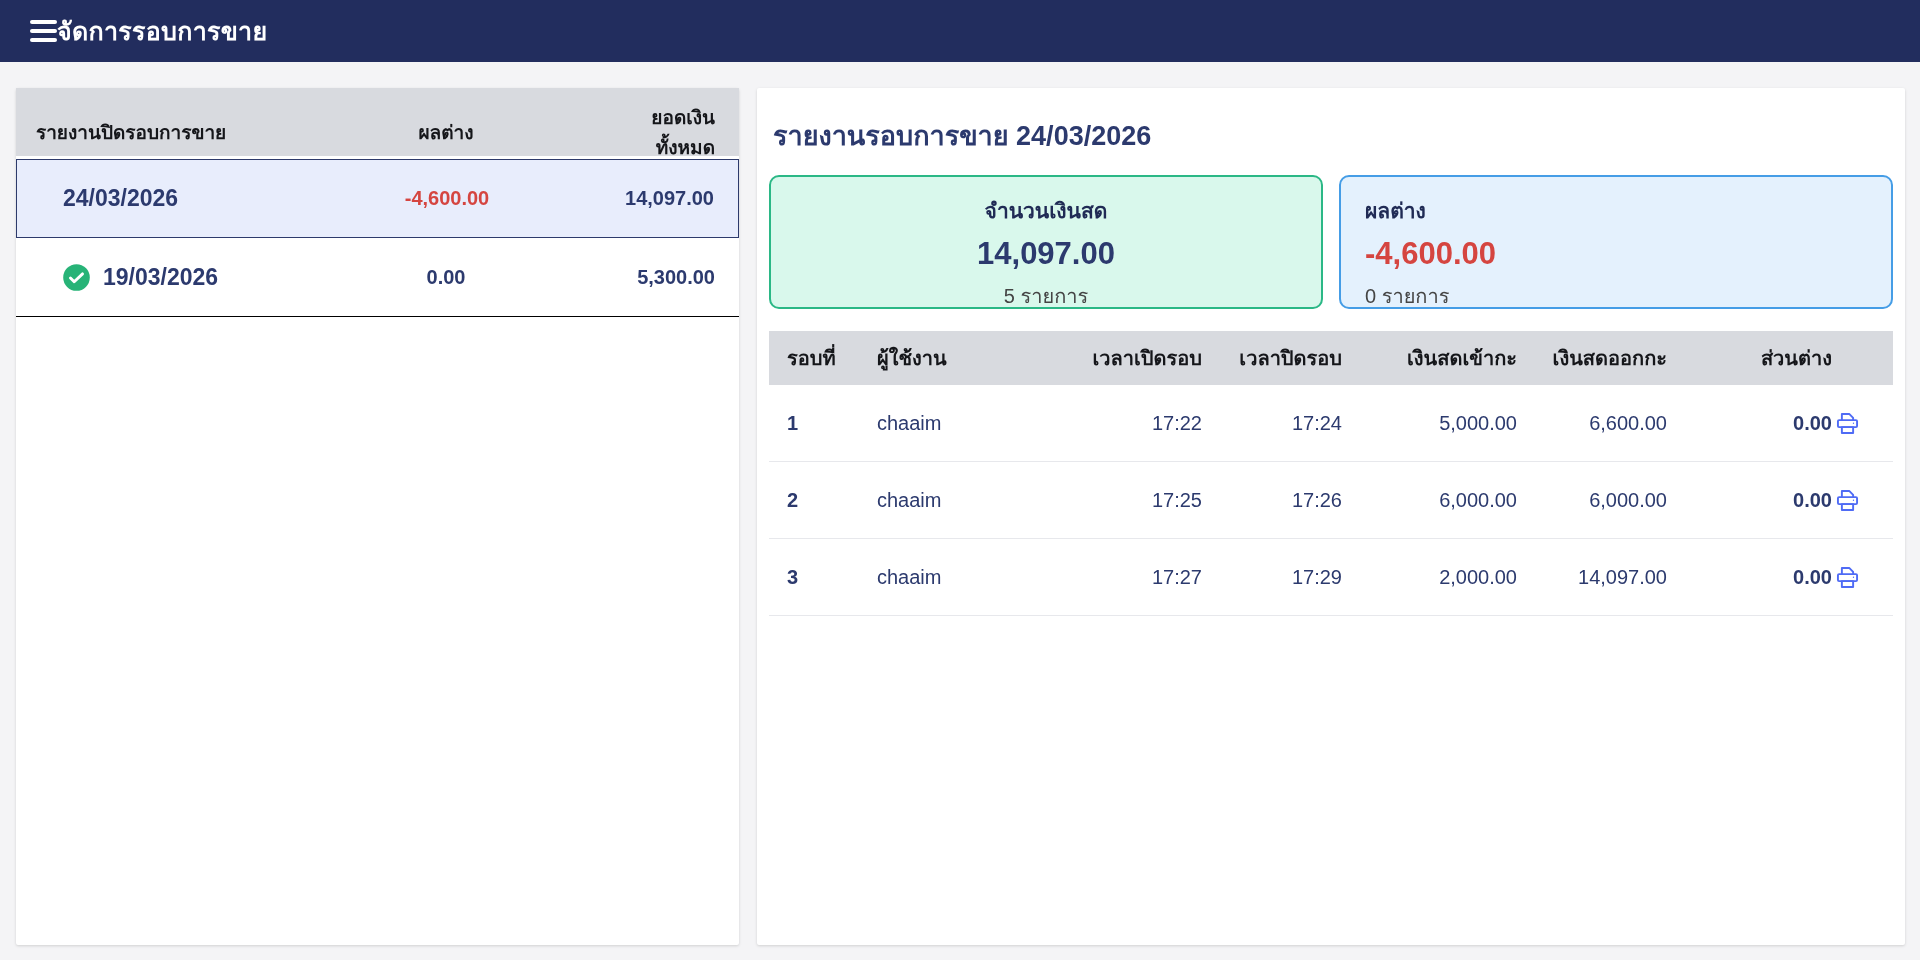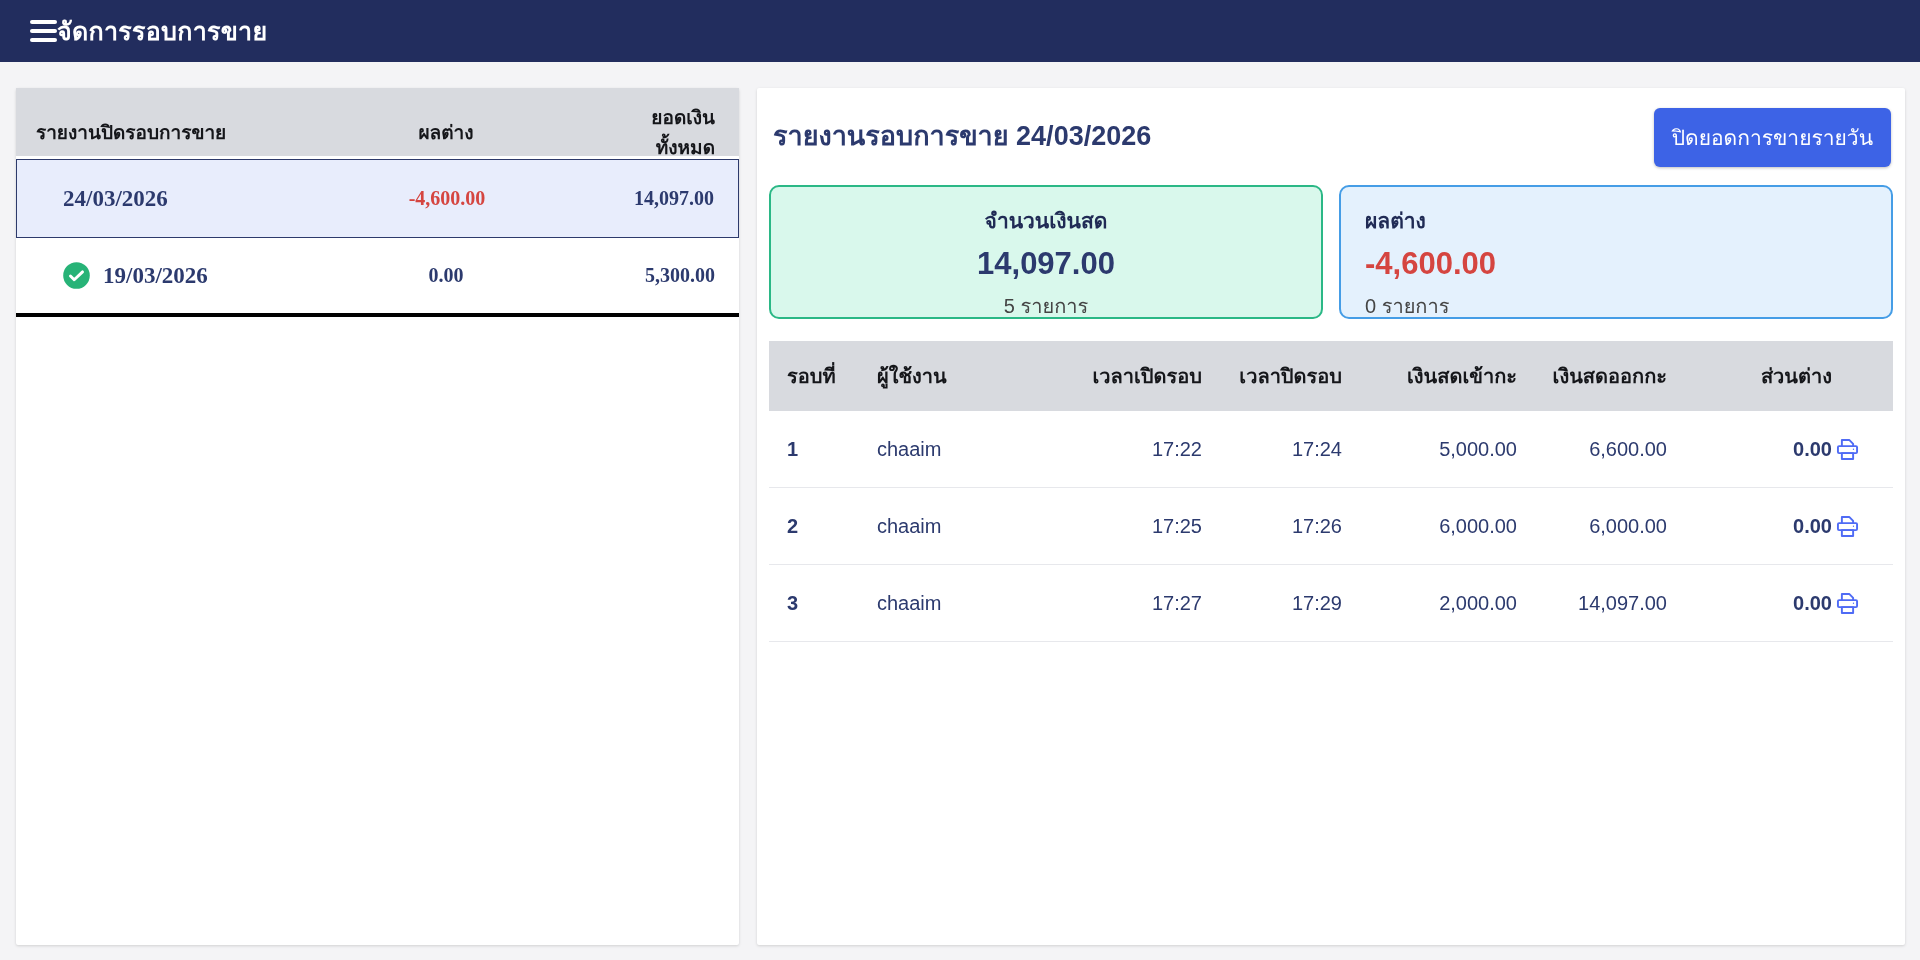--- a/index.html
+++ b/index.html
@@ -17,32 +17,32 @@
     display: flex; align-items: center;
     padding: 0 30px; 
   }
   .burger { display: flex; flex-direction: column; gap: 5px; cursor: pointer; }
   .burger span { width: 27px; height: 4px; background: #fff; border-radius: 2px; }
   .nav-title { color: #ffffff; font-size: 25px; font-weight: 600; letter-spacing: .3px; }
 
   
   .content { display: flex; gap: 18px; padding: 26px 15px 0 16px; align-items: flex-start; }
   .panel { background: #fff; box-shadow: 0 1px 3px rgba(0,0,0,.15); border-radius: 2px; }
-  .left-panel  { width: 750px; height: 857px; font-family: Liberation Serif, serif; }
+  .left-panel  { width: 750px; height: 857px; }
   .right-panel { flex: 1; height: 857px; padding: 0 12px; }
 
   
   .lp-grid { display: grid; grid-template-columns: 250px 320px 1fr; align-items: center;
              padding: 0 24px 0 20px; }
   .lp-header { background: var(--table-header-bg, #d8dadf); height: 68px; }
   .lp-header .h { font-size: 19px; font-weight: 700; color: #15161a; padding-top: 14px; }
   .lp-header .h.c { text-align: center; }
   .lp-header .h.r { text-align: right; }
 
-  .lp-row { height: 79px; border-bottom: 4px solid #000000; cursor: pointer; }
+  .lp-row { height: 79px; border-bottom: 1px solid #000000; cursor: pointer; }
   .lp-row.selected {
     background: var(--selected-row-bg, #e8edfc);
     border: 1.6px solid var(--selected-row-border, #2d3a6b);
     margin-top: 3px;
   }
   .lp-date { display: flex; align-items: center; gap: 12px; padding-left: 26px;
              font-size: 23px; font-weight: 700; color: var(--navy-text, #2c3a6e); }
   .lp-diff  { text-align: center; font-size: 20px; font-weight: 700; color: var(--navy-text, #2c3a6e); }
   .lp-diff.neg { color: var(--negative-red, #d54540); }
   .lp-total { text-align: right; font-size: 20px; font-weight: 700; color: var(--navy-text, #2c3a6e); }
@@ -64,21 +64,21 @@
   .card.diff { background: var(--card-diff-bg, #e4f1fd); border: 2px solid var(--card-diff-border, #459de6); }
   .card-label { font-size: 21px; font-weight: 700; color: #202b55; }
   .card-value { font-size: 31px; font-weight: 700; margin: 9px 0 8px; color: var(--navy-text, #2c3a6e); }
   .card.diff .card-value { color: var(--negative-red, #d54540); }
   .card-count { font-size: 20px; color: #454545; }
 
   
   .rt-grid { display: grid;
              grid-template-columns: 90px 165px 160px 140px 175px 150px 165px 1fr;
              align-items: center; padding: 0 18px; }
-  .rt-header { background: var(--table-header-bg, #d8dadf); height: 70px; margin-top: 22px; }
+  .rt-header { background: var(--table-header-bg, #d8dadf); height: 54px; margin-top: 22px; }
   .rt-header .h { font-size: 20px; font-weight: 700; color: #15161a; }
   .rt-row { height: 77px; border-bottom: 1px solid #e7e8ec; }
   .rt-cell { font-size: 20px; color: var(--navy-text, #2c3a6e); }
   .rt-cell.bold { font-weight: 700; }
   .num, .h.num { text-align: right; }
   .print-cell { display: flex; justify-content: flex-end; padding-right: 12px; }
   .print-btn { background: none; border: none; cursor: pointer; padding: 2px;
                color: var(--print-icon-blue, #4f6bf5); line-height: 0; }
 
   .check-icon { flex: 0 0 auto; line-height: 0; }
@@ -121,21 +121,20 @@
           </div>
           <div class="lp-diff">0.00</div>
           <div class="lp-total">5,300.00</div>
         </div>
       </div>
   </section>
 
   <section class="panel right-panel">
     <div class="rp-head">
       <h1 class="rp-title">รายงานรอบการขาย 24/03/2026</h1>
-      <button class="btn-close">ปิดยอดการขายรายวัน</button>
     </div>
 
     <div class="cards">
       <div class="card cash">
         <div class="card-label">จำนวนเงินสด</div>
         <div class="card-value">14,097.00</div>
         <div class="card-count">5 รายการ</div>
       </div>
       <div class="card diff">
         <div class="card-label">ผลต่าง</div>

